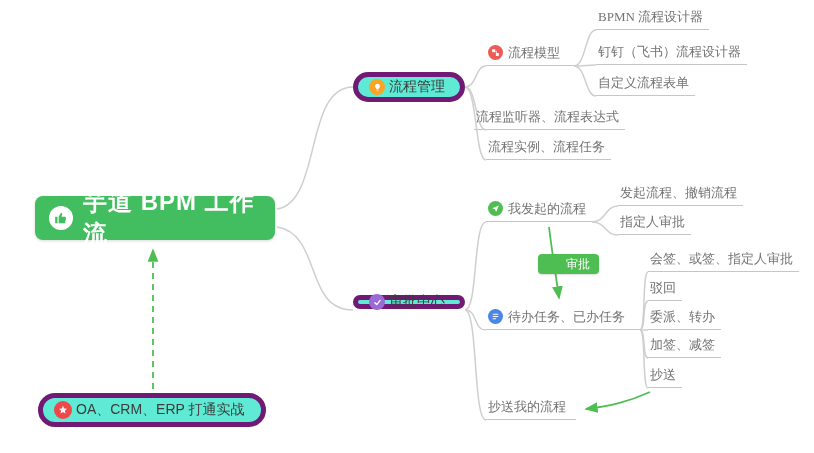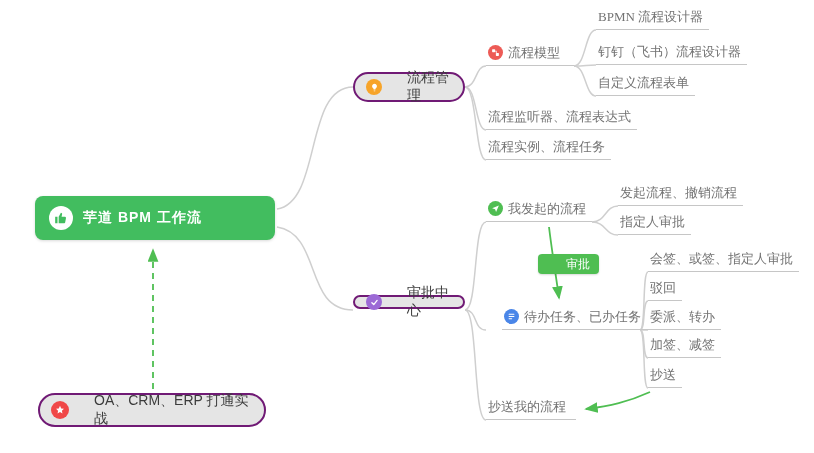--- a/index.html
+++ b/index.html
@@ -6,27 +6,27 @@
   body{
     width:814px;height:453px;position:relative;background:#ffffff;overflow:hidden;
     font-family:"Liberation Sans","DejaVu Sans",sans-serif;color:#3c3c3c;
   }
   #connector-layer{position:absolute;left:0;top:0;width:814px;height:453px;pointer-events:none;}
   .gray-link{fill:none;stroke:#cfcfcf;stroke-width:1.5;}
   .green-arrow{fill:none;stroke:#4FBE52;stroke-width:1.8;}
   .green-dashed{fill:none;stroke:#4FBE52;stroke-width:1.8;stroke-dasharray:6 5;}
 
   .node-box{
-    position:absolute;display:flex;align-items:center;gap:25px;box-sizing:border-box;
-    background:#e5e5e5;border:2px solid #701a75;border-radius:15px;padding:0 10px 0 11px;
+    position:absolute;display:flex;align-items:center;gap:4px;box-sizing:border-box;
+    background:#5eead4;border:5px solid #701a75;border-radius:15px;padding:0 10px 0 11px;
     font-size:14px;color:#3c3c3c;
   }
   .root-box{
     background:#42BD5F;border:none;border-radius:8px;color:#fff;
-    font-size:14px;font-weight:bold;letter-spacing:1px;padding:0 14px;gap:10px;
+    font-size:24px;font-weight:bold;letter-spacing:1px;padding:0 14px;gap:10px;
     box-shadow:0 1px 3px rgba(0,0,0,.15);
   }
   .leaf{
     position:absolute;display:flex;align-items:center;gap:5px;box-sizing:border-box;
     height:24px;padding:0 6px 2px 2px;border-bottom:1.5px solid #c6c6c6;
     font-size:13px;color:#737373;white-space:nowrap;font-family:Liberation Serif, serif;
   }
   .circle-icon{
     display:inline-flex;align-items:center;justify-content:center;flex:0 0 auto;
     border-radius:50%;width:15px;height:15px;
@@ -139,21 +139,21 @@
 </div>
 
 <div class="leaf" style="left:596px;top:41px;">
   <span>钉钉（飞书）流程设计器</span>
 </div>
 
 <div class="leaf" style="left:596px;top:72px;justify-content:flex-end;">
   <span>自定义流程表单</span>
 </div>
 
-<div class="leaf" style="left:486px;top:106px;text-align:center;">
+<div class="leaf" style="left:474px;top:106px;text-align:center;">
   <span>流程监听器、流程表达式</span>
 </div>
 
 <div class="leaf" style="left:486px;top:136px;">
   <span>流程实例、流程任务</span>
 </div>
 
 <div class="leaf" style="left:486px;top:198px;width:106px;">
   <span class="circle-icon bg-green">
     <svg width="9" height="9" viewBox="0 0 24 24" fill="#fff">
@@ -164,21 +164,21 @@
 </div>
 
 <div class="leaf" style="left:618px;top:182px;">
   <span>发起流程、撤销流程</span>
 </div>
 
 <div class="leaf" style="left:618px;top:211px;">
   <span>指定人审批</span>
 </div>
 
-<div class="leaf" style="left:502px;top:306px;width:154px;">
+<div class="leaf" style="left:486px;top:306px;width:154px;">
   <span class="circle-icon bg-blue">
     <svg width="9" height="9" viewBox="0 0 24 24" fill="#fff">
         <rect x="4" y="4.5" width="16" height="2.6" rx="1.3"></rect>
         <rect x="4" y="10.7" width="16" height="2.6" rx="1.3"></rect>
         <rect x="4" y="16.9" width="10" height="2.6" rx="1.3"></rect>
       </svg>
   </span>
   <span>待办任务、已办任务</span>
 </div>
 

